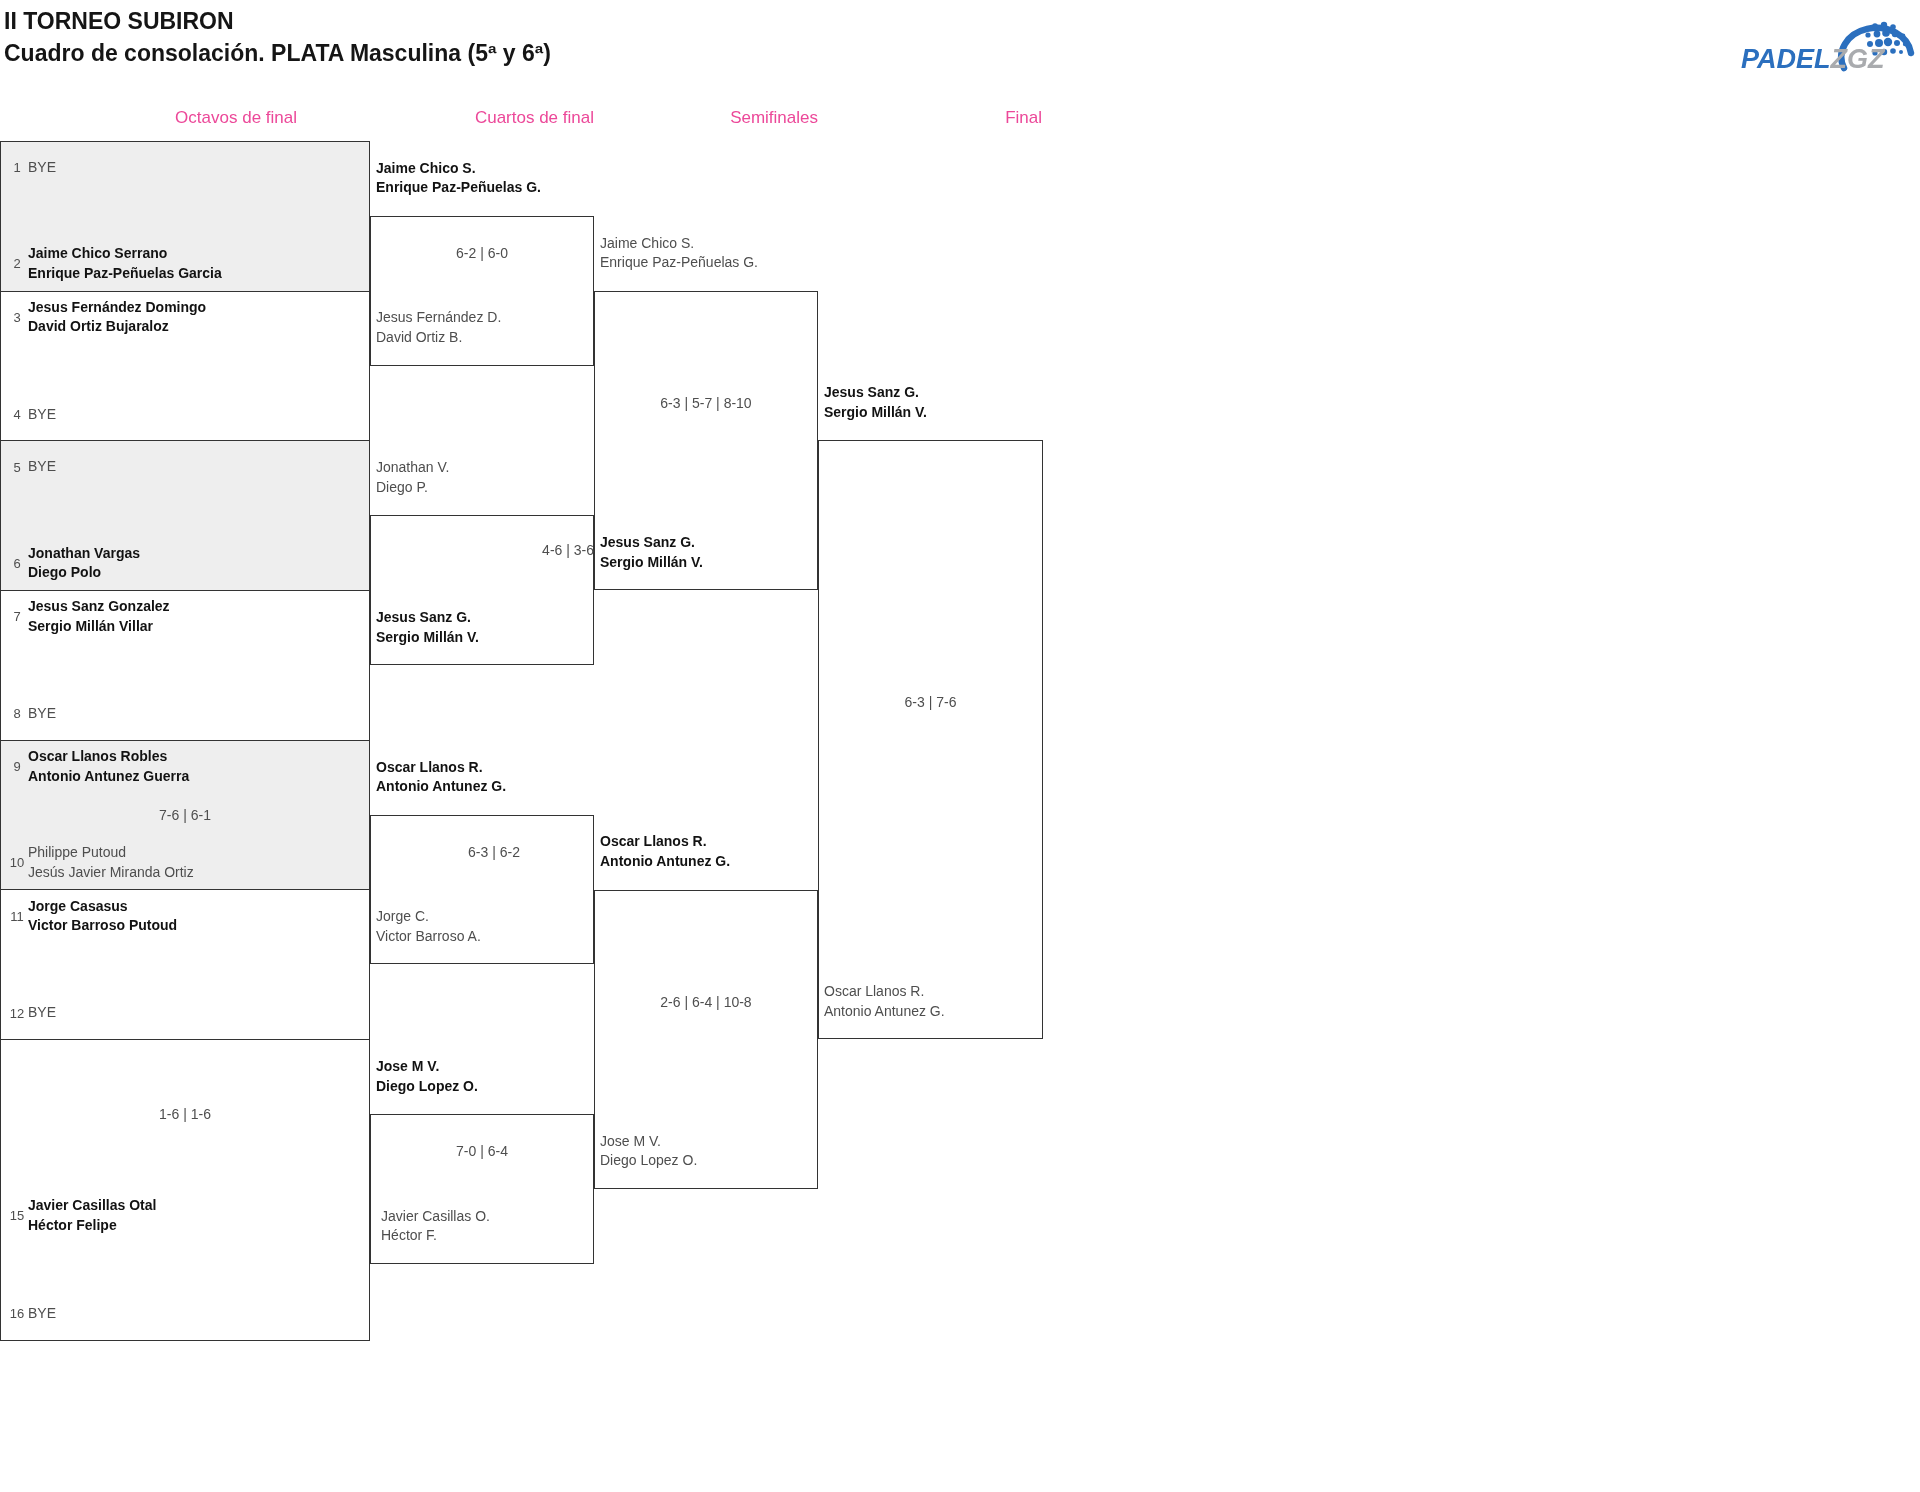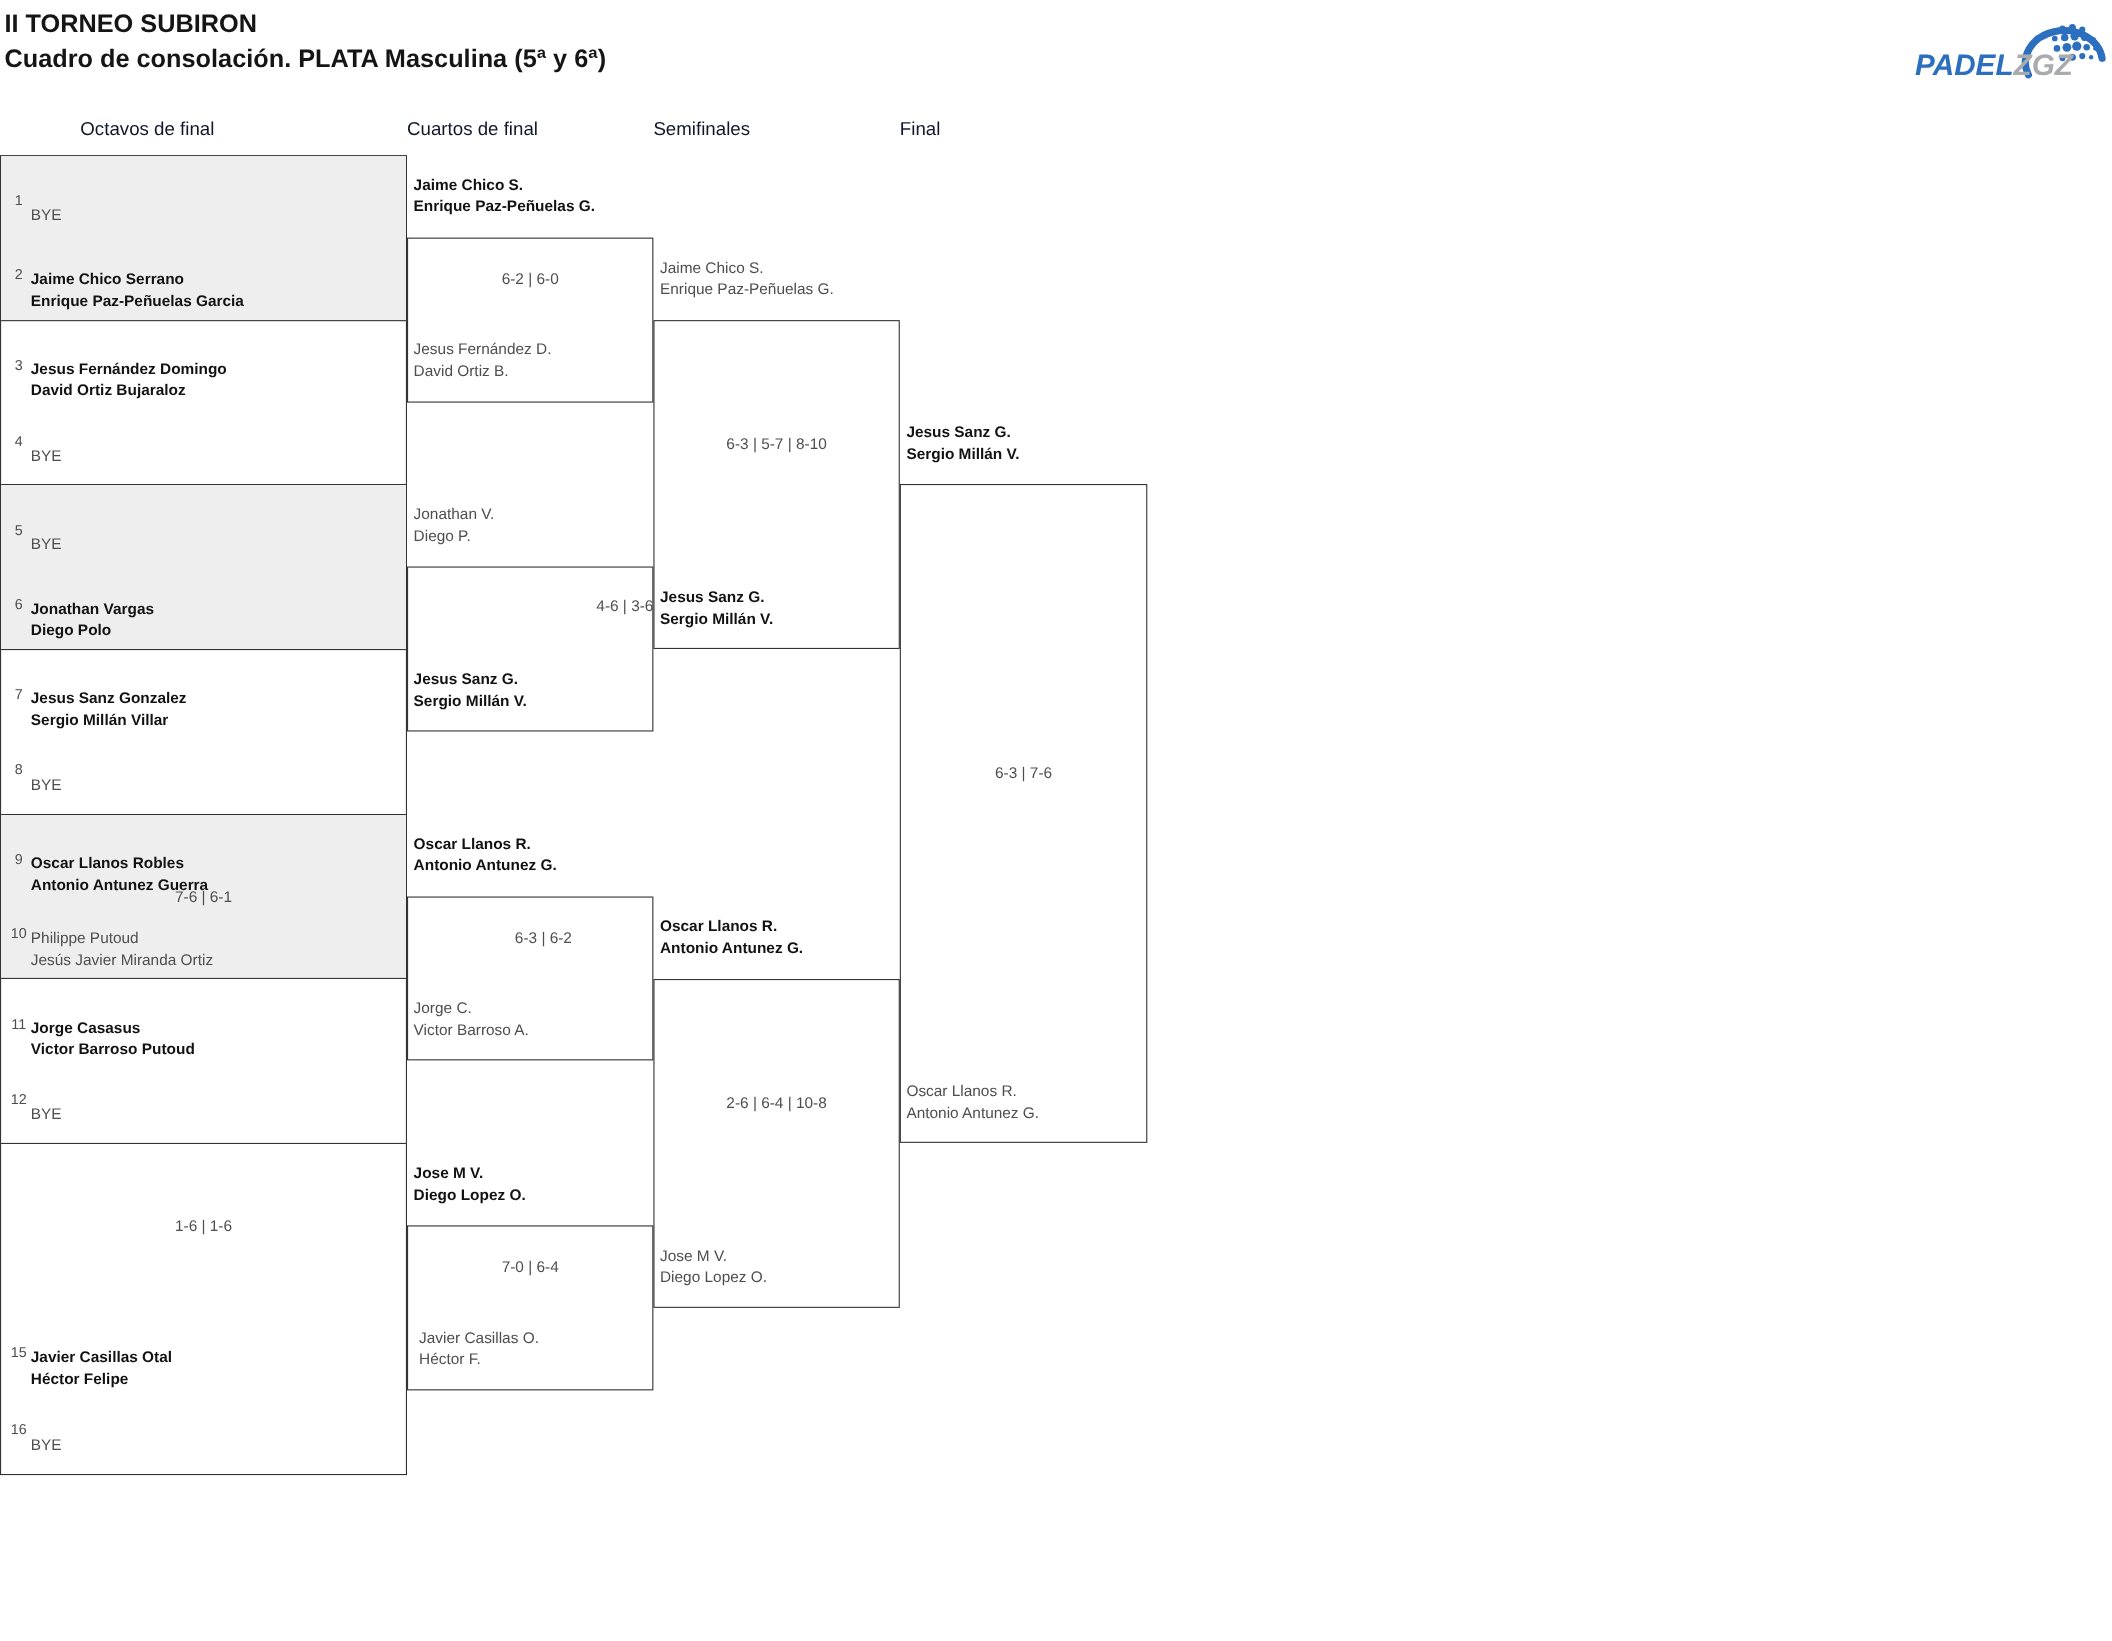--- a/index.html
+++ b/index.html
@@ -1,28 +1,28 @@
 <!DOCTYPE html>
 <html><head>
 <meta charset="utf-8">
 <style>
   html,body{margin:0;padding:0;background:#fff;}
   .page{position:relative;width:1920px;height:1492px;background:#fff;overflow:hidden;
         font-family:"Liberation Sans",sans-serif;}
   .title{position:absolute;left:4px;top:6px;font-size:23px;font-weight:700;color:#151515;line-height:30px;white-space:nowrap;}
   .sub{top:38px;}
-  .rh{position:absolute;top:108px;width:224px;text-align:left;font-size:17px;font-weight:500;color:#0f172a;white-space:nowrap;}
+  .rh{position:absolute;top:108px;width:224px;text-align:right;font-size:17px;font-weight:500;color:#ec4899;white-space:nowrap;}
   #bracket{position:absolute;left:0;top:0;width:100%;height:100%;}
   .octavos{position:absolute;border:1px solid #333;box-sizing:border-box;}
   .omatch{position:absolute;left:0;right:0;box-sizing:border-box;}
   .omatch.divider{border-bottom:1px solid #333;}
   .shade{background:#eeeeee;}
   .slot{position:absolute;left:0;right:0;display:flex;align-items:center;}
   .num{width:22px;padding-left:5px;font-size:13px;color:#4e4e4e;text-align:center;flex:none;}
-  .names{min-width:0;margin-top:28px;}
+  .names{min-width:0;}
   .team-line{font-size:14px;line-height:19.7px;color:#4e4e4e;white-space:nowrap;}
   .win .team-line{font-weight:700;color:#121212;}
   .score{position:absolute;font-size:14px;color:#4e4e4e;text-align:center;height:20px;line-height:20px;white-space:nowrap;}
   .mbox{position:absolute;border:1px solid #333;box-sizing:border-box;}
   .tlabel{position:absolute;}
   .logo{position:absolute;left:1741px;top:6px;width:178px;height:68px;}
   .logo svg{position:absolute;right:0;top:0;}
   .logotext{position:absolute;left:0;bottom:1px;font-style:italic;font-weight:700;font-size:27px;line-height:1;white-space:nowrap;}
 </style>
 </head>

